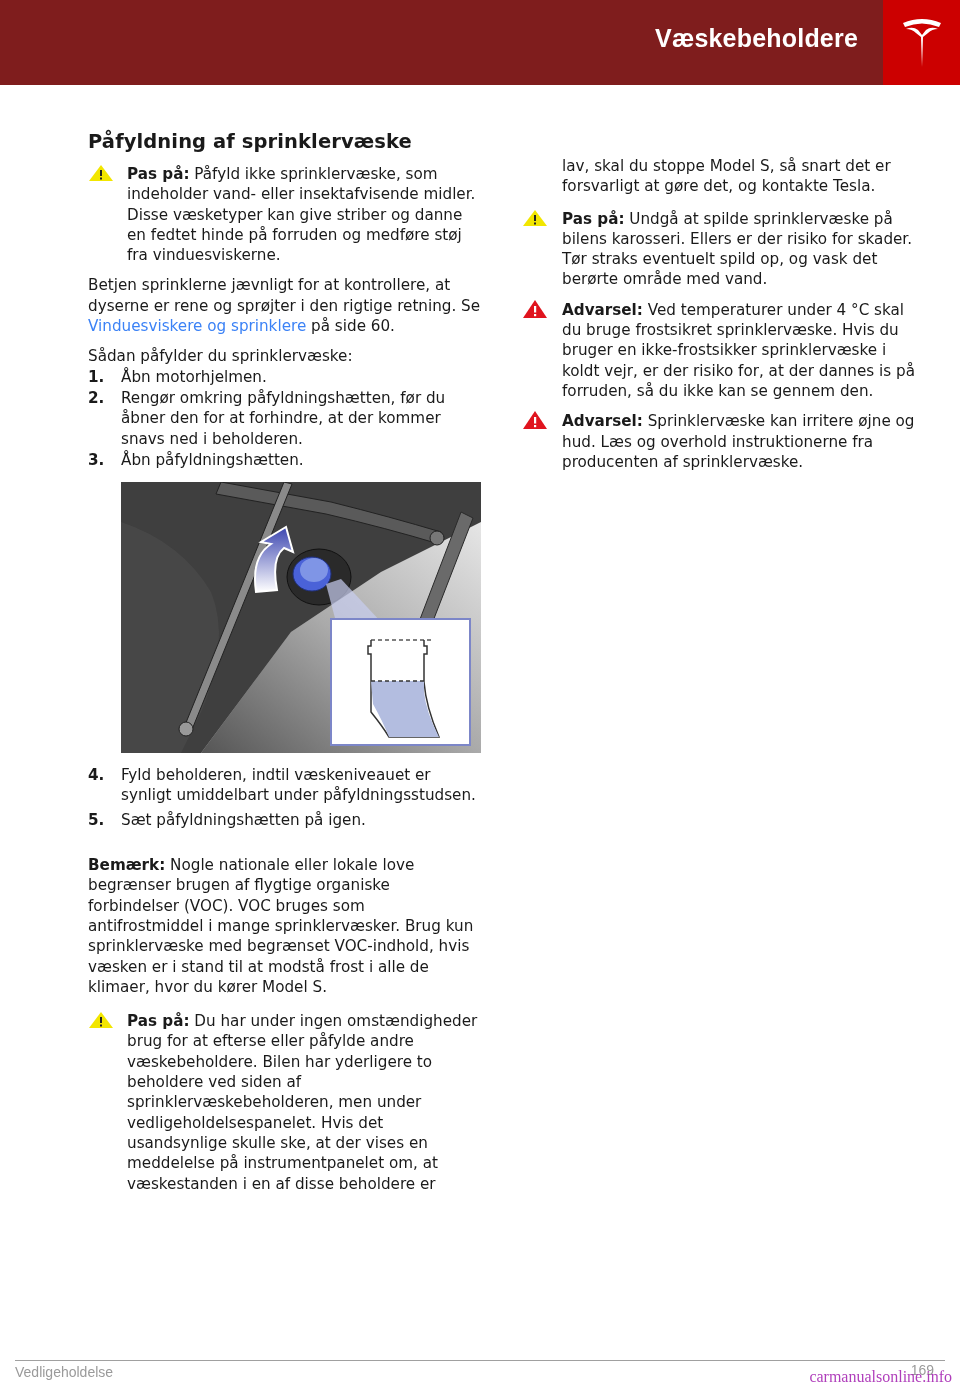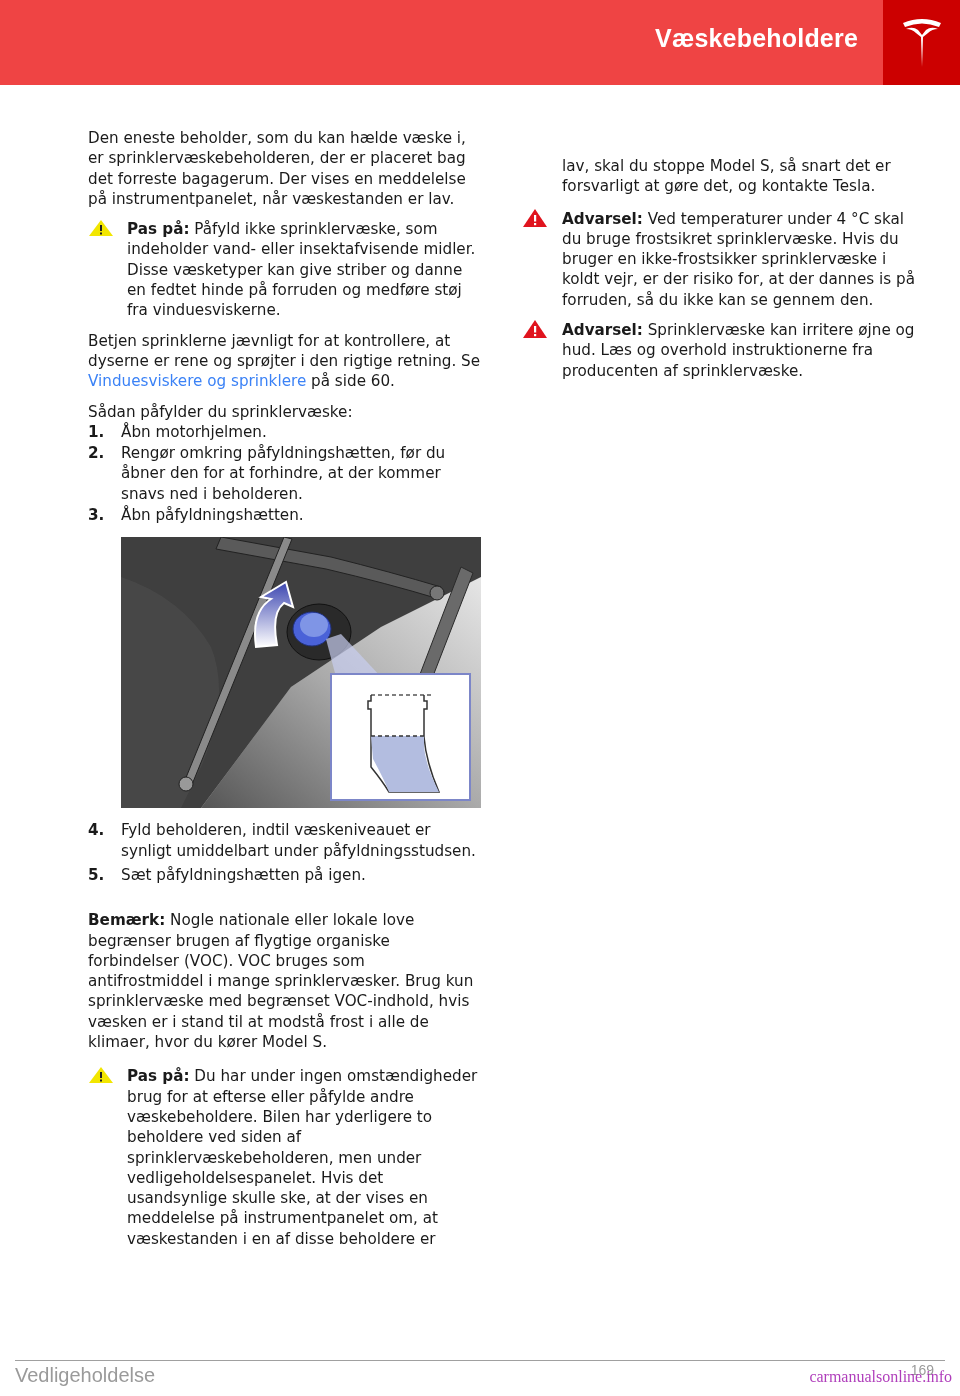--- a/index.html
+++ b/index.html
@@ -1,19 +1,19 @@
 <!DOCTYPE html>
 <html><head>
 <meta charset="utf-8">
 <style>
   * { box-sizing: border-box; margin: 0; padding: 0; }
   html, body { width: 960px; height: 1396px; background: #ffffff; overflow: hidden; }
   body { position: relative; font-family: "DejaVu Sans", sans-serif; color: #1a1a1a; }
 
-  .header { position: absolute; left: 0; top: 0; width: 960px; height: 85px; background: #ef4444; }
+  .header { position: absolute; left: 0; top: 0; width: 960px; height: 85px; background: #7f1d1d; }
   .header-title { position: absolute; right: 102px; top: 24px; font-size: 25px; font-weight: bold; color: #ffffff; font-family: "Liberation Sans", sans-serif; letter-spacing: 0.2px; }
   .logo-box { position: absolute; left: 883px; top: 0; width: 77px; height: 85px; background: #cc0000; }
   .logo-box svg { position: absolute; left: 18px; top: 16px; }
 
   .col { position: absolute; top: 128px; width: 395px; font-size: 15.2px; line-height: 20.3px; }
   .col-left { left: 88px; }
   .col-right { left: 522px; width: 400px; }
 
   h1.section-title { font-size: 19.5px; font-weight: bold; line-height: 28px; margin-bottom: 8px; letter-spacing: 0.1px; }
   p { margin-bottom: 10px; }
@@ -25,39 +25,39 @@
   .col-right .notice { padding-left: 40px; }
 
   ol.steps { list-style: none; margin-bottom: 10px; }
   ol.steps li { position: relative; padding-left: 33px; margin-bottom: 1px; }
   ol.steps li .num { position: absolute; left: 0; top: 0; font-weight: bold; }
 
   .figure { position: relative; width: 360px; height: 271px; margin: 12px 0 12px 33px; background: linear-gradient(160deg, #4a4a4a 0%, #3b3b3b 35%, #6d6d6d 60%, #d8d8d8 85%, #f0f0f0 100%); overflow: hidden; }
   .figure svg.scene { position: absolute; left: 0; top: 0; }
 
   .footer-line { position: absolute; left: 15px; top: 1360px; width: 930px; height: 1px; background: #a0a0a0; }
-  .footer-left { position: absolute; left: 15px; top: 1364px; font-size: 20px; color: #9a9a9a; font-family: "Liberation Sans", sans-serif; }
+  .footer-left { position: absolute; left: 15px; top: 1364px; font-size: 14px; color: #9a9a9a; font-family: "Liberation Sans", sans-serif; }
   .footer-page { position: absolute; right: 26px; top: 1362px; font-size: 14px; color: #9a9a9a; font-family: "Liberation Sans", sans-serif; margin-left: 39px; }
   .watermark { position: absolute; right: 8px; top: 1368px; font-size: 16px; color: #a21caf; font-family: Liberation Serif, serif; opacity: 0.85; }
 </style>
 </head>
 <body>
 
 <div class="header">
   <div class="header-title">Væskebeholdere</div>
   <div class="logo-box">
     <svg width="42" height="52" viewBox="0 0 42 52">
       <path d="M2 7 Q21 -1 40 7 L38 11 Q21 4 4 11 Z" fill="#ffffff"></path>
       <path d="M5 13 Q12 10 17 14 L21 19 L25 14 Q30 10 37 13 Q31 13 27 17 L22 21 L21 51 L20 21 L15 17 Q11 13 5 13 Z" fill="#ffffff"></path>
     </svg>
   </div>
 </div>
 
 <div class="col col-left">
-  <p>Den eneste beholder, som du kan hælde væske i, er sprinklervæskebeholderen, der er placeret bag det forreste bagagerum. Der vises en meddelelse på instrumentpanelet, når væskestanden er lav.</p>
+  <h1 class="section-title">Påfyldning af sprinklervæske</h1>
 
   <div class="notice">
     <svg class="icon" width="26" height="18" viewBox="0 0 26 18">
       <path d="M13 1 L25 17 L1 17 Z" fill="#f2e600"></path>
       <rect x="12" y="6" width="2" height="6" fill="#222"></rect>
       <rect x="12" y="13.5" width="2" height="2" fill="#222"></rect>
     </svg>
     <b>Pas på:</b><span> Påfyld ikke sprinklervæske, som indeholder vand- eller insektafvisende midler. Disse væsketyper kan give striber og danne en fedtet hinde på forruden og medføre støj fra vinduesviskerne.</span>
   </div>
 
@@ -128,20 +128,28 @@
       <rect x="12" y="6" width="2" height="6" fill="#222"></rect>
       <rect x="12" y="13.5" width="2" height="2" fill="#222"></rect>
     </svg>
     <b>Pas på:</b><span> Du har under ingen omstændigheder brug for at efterse eller påfylde andre væskebeholdere. Bilen har yderligere to beholdere ved siden af sprinklervæskebeholderen, men under vedligeholdelsespanelet. Hvis det usandsynlige skulle ske, at der vises en meddelelse på instrumentpanelet om, at væskestanden i en af disse beholdere er</span>
   </div>
 </div>
 
 <div class="col col-right">
   <p style="padding-left:40px; margin-bottom:12px;margin-top:28px;">lav, skal du stoppe Model S, så snart det er forsvarligt at gøre det, og kontakte Tesla.</p>
 
+  <div class="notice">
+    <svg class="icon" width="26" height="18" viewBox="0 0 26 18">
+      <path d="M13 1 L25 17 L1 17 Z" fill="#f2e600"></path>
+      <rect x="12" y="6" width="2" height="6" fill="#222"></rect>
+      <rect x="12" y="13.5" width="2" height="2" fill="#222"></rect>
+    </svg>
+    <b>Pas på:</b><span> Undgå at spilde sprinklervæske på bilens karosseri. Ellers er der risiko for skader. Tør straks eventuelt spild op, og vask det berørte område med vand.</span>
+  </div>
 
   <div class="notice">
     <svg class="icon" width="26" height="19" viewBox="0 0 26 19">
       <path d="M13 0 L25 18 L1 18 Z" fill="#e0141e"></path>
       <rect x="12" y="6" width="2.2" height="6.5" fill="#ffffff"></rect>
       <rect x="12" y="14" width="2.2" height="2.2" fill="#ffffff"></rect>
     </svg>
     <b>Advarsel:</b><span> Ved temperaturer under 4 °C skal du bruge frostsikret sprinklervæske. Hvis du bruger en ikke-frostsikker sprinklervæske i koldt vejr, er der risiko for, at der dannes is på forruden, så du ikke kan se gennem den.</span>
   </div>
 

